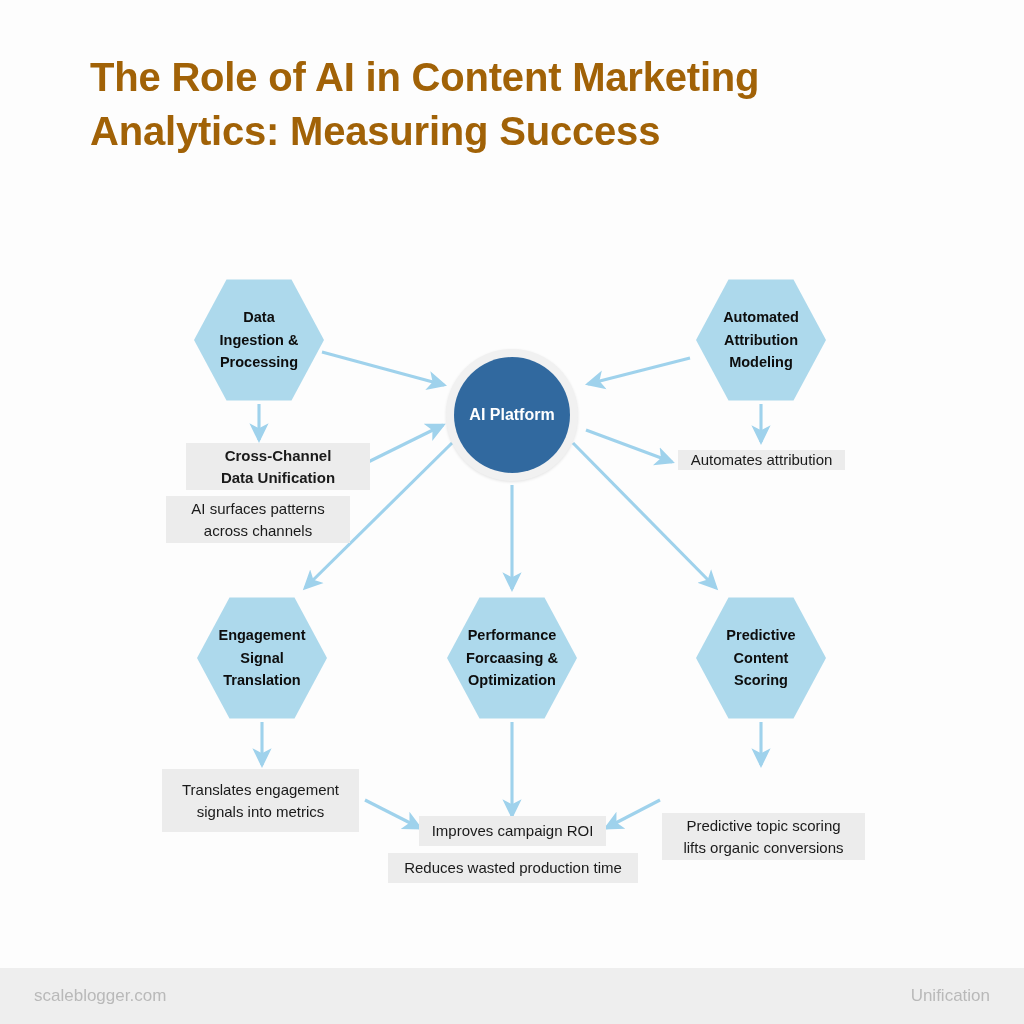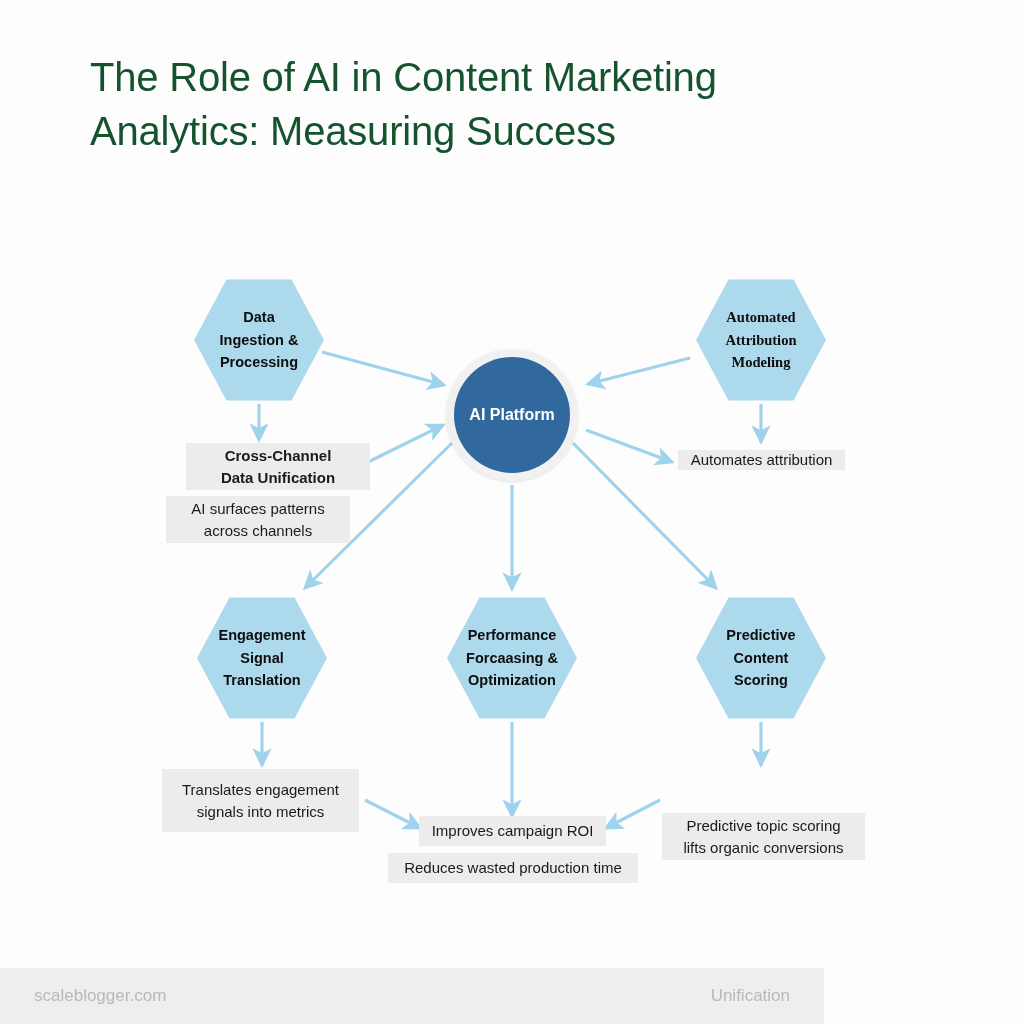--- a/index.html
+++ b/index.html
@@ -18,22 +18,22 @@
 
   
   #title-block {
     position: absolute;
     left: 90px;
     top: 50px;
     width: 830px;
   }
   #title-block .title-line {
     font-size: 40px;
-    font-weight: normal;
-    color: #14532d;
+    font-weight: bold;
+    color: #a16207;
     line-height: 54px;
     letter-spacing: -0.2px;
     white-space: nowrap;
   }
 
   
   #diagram {
     position: absolute;
     left: 0;
     top: 0;
@@ -121,21 +121,21 @@
     font-weight: normal;
     font-size: 15px;
     background: #ececec;
   }
 
   
   #footer {
     position: absolute;
     left: 0;
     bottom: 0;
-    width: 824px;
+    width: 1024px;
     height: 56px;
     background: #eeeeee;
     display: flex;
     align-items: center;
     justify-content: space-between;
     box-sizing: border-box;
     padding: 0 34px;
   }
   #footer .f-text {
     font-size: 17px;
@@ -187,21 +187,21 @@
       <path d="M365,800 L420,828"></path>
 
       <path d="M660,800 L606,828"></path>
     </g>
   </svg>
 
   <div class="hex" style="left:194px; top:277px;">
     <div class="hex-label">Data<br>Ingestion &amp;<br>Processing</div>
   </div>
 
-  <div class="hex" style="left:696px; top:277px;font-family:Liberation Serif, serif;">
+  <div class="hex" style="left:696px; top:277px;">
     <div class="hex-label">Automated<br>Attribution<br>Modeling</div>
   </div>
 
   <div id="center-node">
     <div class="inner">
       <div class="center-label">AI Platform</div>
     </div>
   </div>
 
   <div class="hex" style="left:197px; top:595px;">

